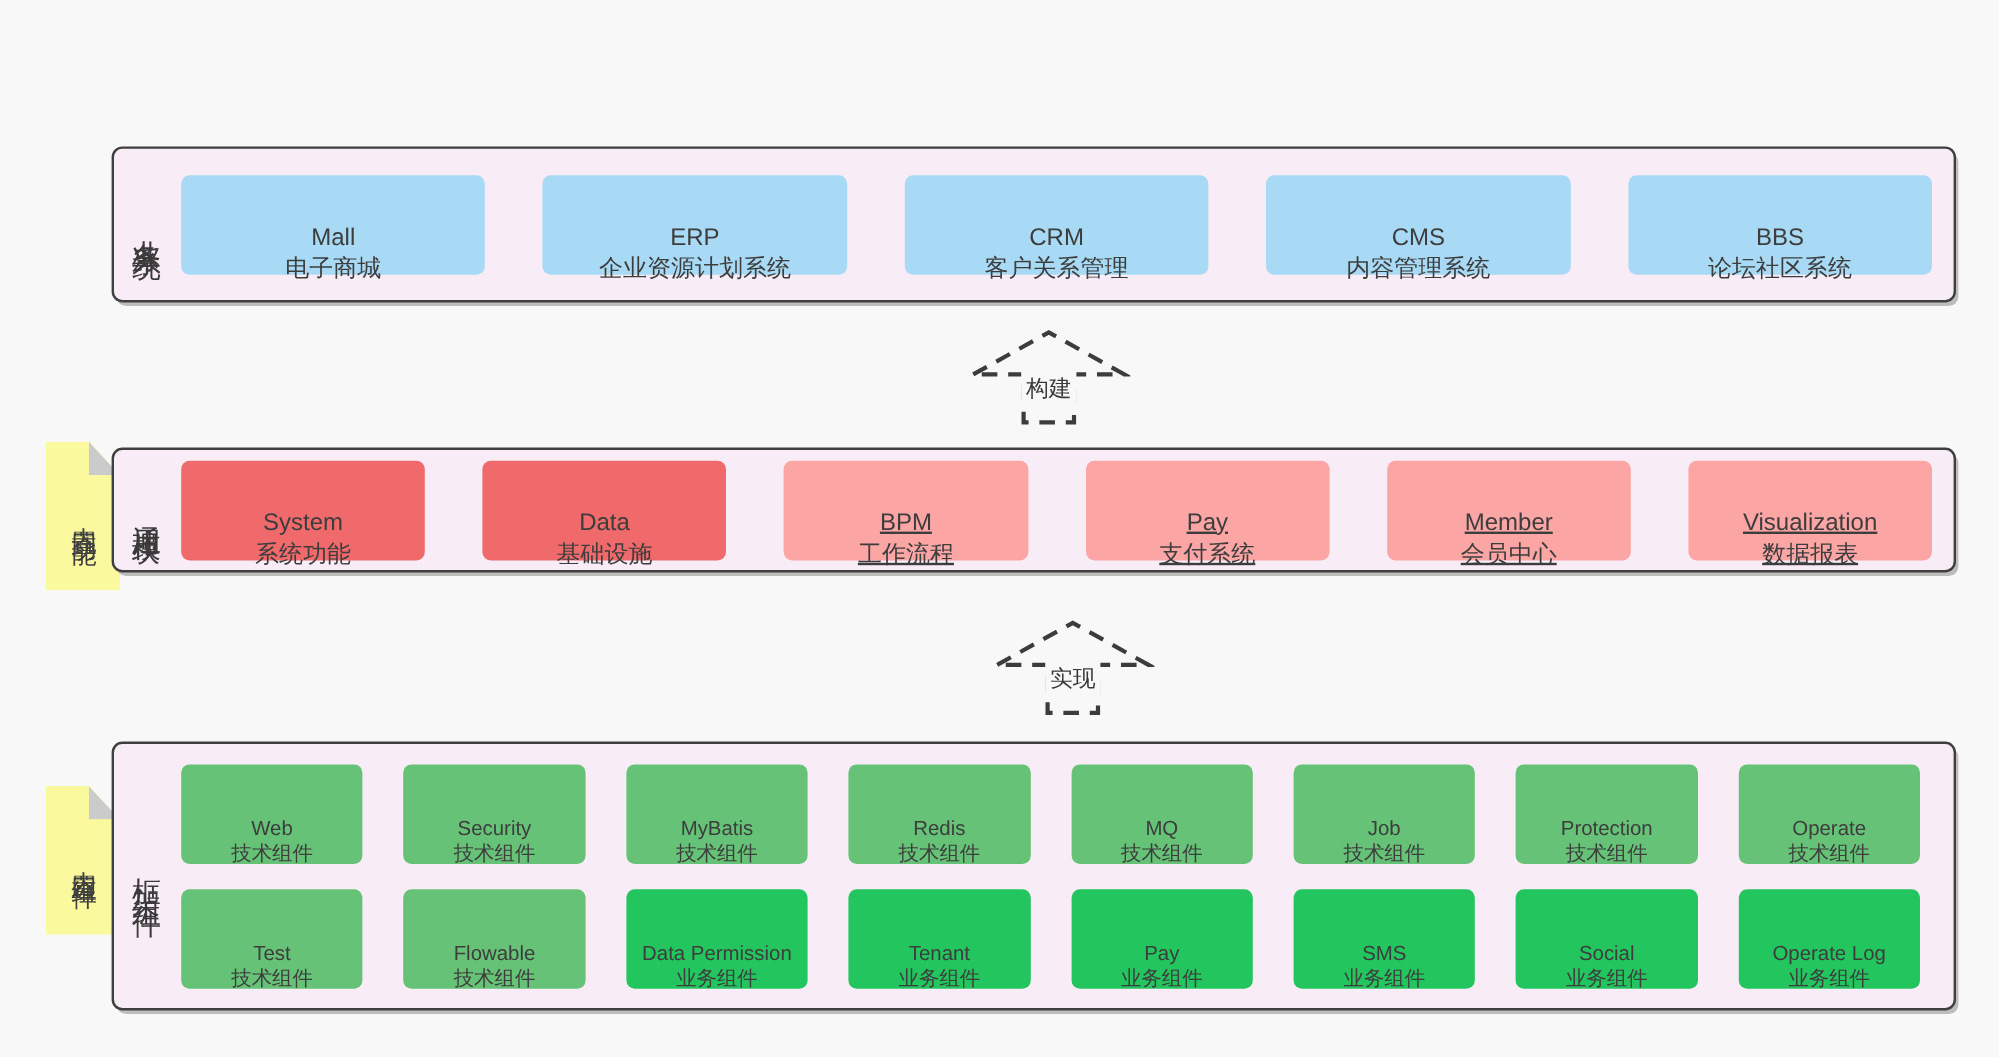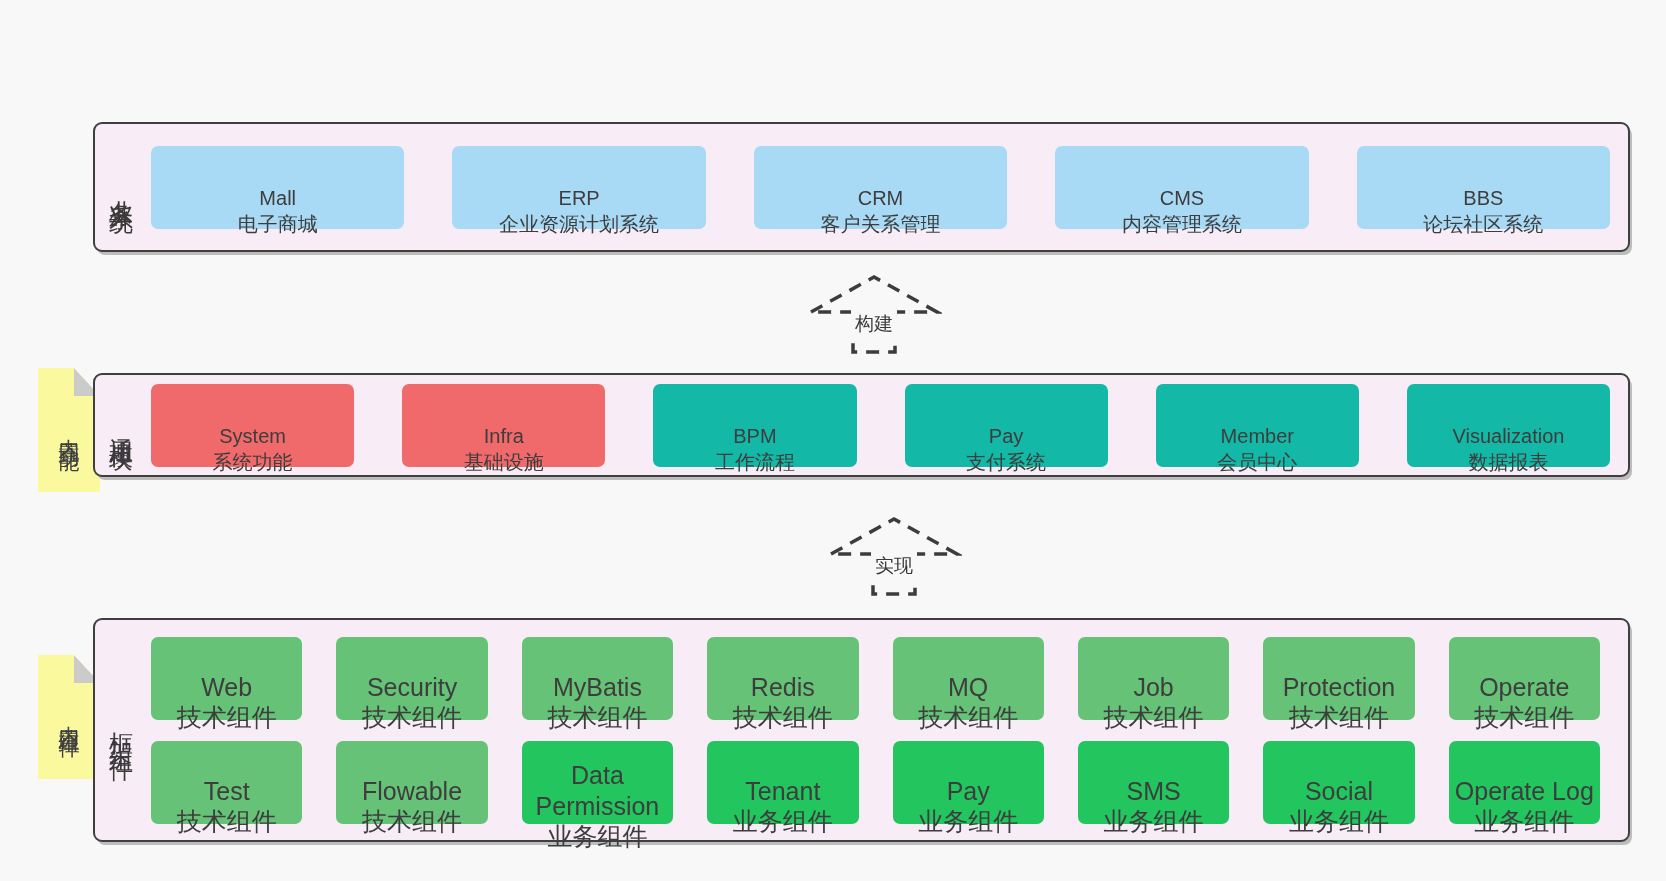--- a/index.html
+++ b/index.html
@@ -52,33 +52,33 @@
     display:flex;flex-direction:column;
     align-items:center;justify-content:center;
     text-align:center;
     font-size:20px;line-height:1.32;
     color:#3d3d3d;
   }
   .box .en{display:block;margin-top:48px;}
   .box .zh{display:block;}
   .blue{background:#a8daf5;}
   .red{background:#f0696b;}
-  .pink{background:#14b8a6;}
+  .pink{background:#fca5a5;text-decoration:underline;}
   .green{background:#65c276;}
   .lightgreen{background:#22c55e;}
   .box-grid{
     flex:1;
     display:grid;
     grid-template-columns:repeat(8,1fr);
     grid-auto-rows:83px;
     column-gap:34px;row-gap:21px;
     align-content:center;
     padding:0 28px 0 4px;
   }
-  .box-grid .box{height:83px;font-size:25px;line-height:1.22;}
+  .box-grid .box{height:83px;font-size:17px;line-height:1.22;}
   
   .note{
     position:absolute;
     left:38px;width:62px;height:124px;
     background:#fbf99d;
     z-index:1;
     display:flex;align-items:center;justify-content:center;
     clip-path:polygon(0 0,calc(100% - 26px) 0,100% 28px,100% 100%,0 100%);
   }
   .note::after{
@@ -171,21 +171,21 @@
   <div class="panel panel-modules">
     <div class="panel-label">
       <span>通用模块</span>
     </div>
     <div class="box-row">
       <div class="box red">
         <span class="en">System</span>
         <span class="zh">系统功能</span>
       </div>
       <div class="box red">
-        <span class="en">Infra</span>
+        <span class="en">Data</span>
         <span class="zh">基础设施</span>
       </div>
       <div class="box pink">
         <span class="en">BPM</span>
         <span class="zh">工作流程</span>
       </div>
       <div class="box pink">
         <span class="en">Pay</span>
         <span class="zh">支付系统</span>
       </div>

